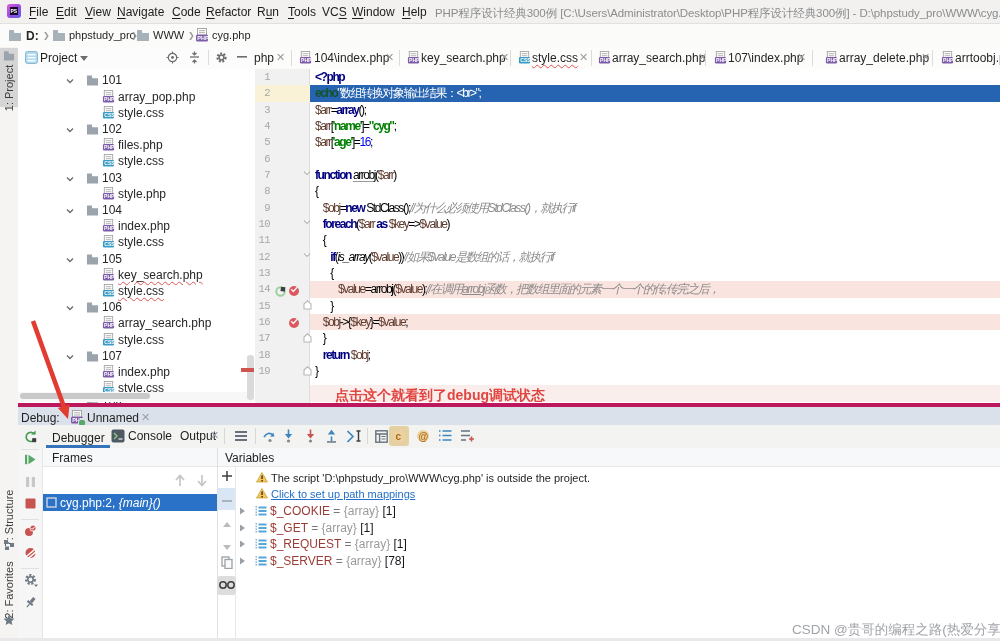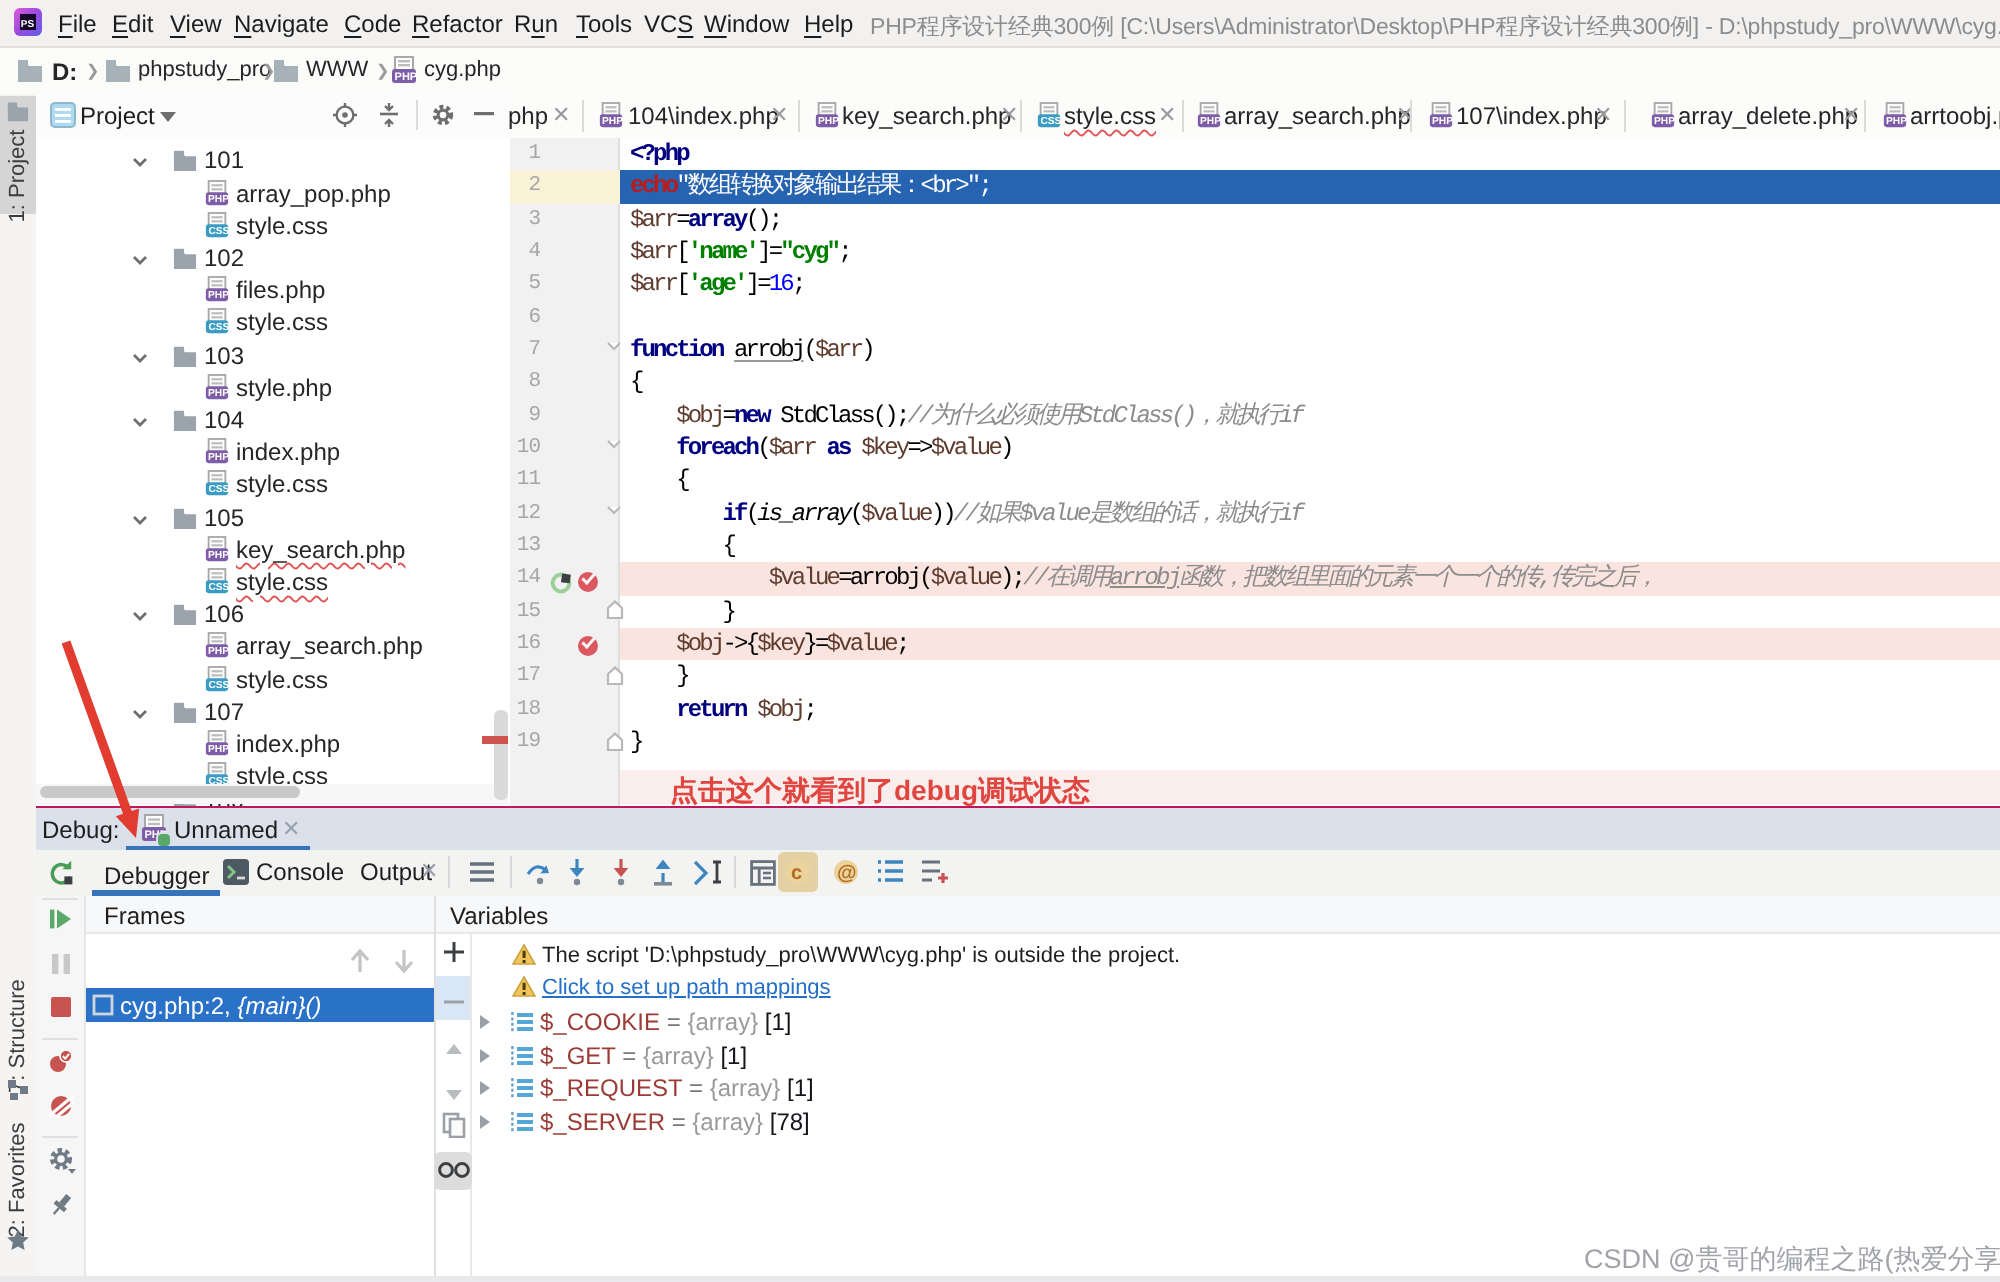--- a/index.html
+++ b/index.html
@@ -21,30 +21,30 @@
 #projhead{position:absolute;left:0;top:0;width:237px;height:22px;background:#fcfcfc;}
 .treerow{position:absolute;font-size:12px;color:#262626;white-space:nowrap;height:16px;line-height:16px;}
 
 #tabbar{left:255px;top:47px;width:745px;height:22px;background:#fcfcfb;border-bottom:1px solid #d9d8d7;}
 .tab{position:absolute;top:0;height:21px;font-size:12px;color:#262626;}
 .tabx{color:#9a9a9a;font-size:11px;}
 .tabsep{position:absolute;top:3px;width:1px;height:16px;background:#dcdbda;}
 #editor{left:255px;top:69px;width:745px;height:334px;background:#fff;}
 #gutter{position:absolute;left:0px;top:0px;width:54px;height:334px;background:#f1f1f1;border-right:1px solid #dedede;}
 #lnums{position:absolute;left:0;top:0;width:15px;text-align:right;font-family:"Liberation Mono",monospace;font-size:10.5px;letter-spacing:-0.5px;line-height:16.33px;color:#a6a6a6;}
-.cline{position:absolute;left:60px;white-space:pre;font-family:Liberation Mono, monospace;font-size:12px;letter-spacing:-1.42px;line-height:16.33px;height:16.33px;}
+.cline{position:absolute;left:60px;white-space:pre;font-family:Liberation Sans, sans-serif;font-size:12px;letter-spacing:-1.42px;line-height:16.33px;height:16.33px;}
 .k{color:#000080;font-weight:bold;}
 .v{color:#603c2f;text-align:center;}
 .s{color:#008000;font-weight:bold;}
 .n{color:#0000ff;}
 .c{color:#8c8c8c;font-style:italic;}
 .fn{font-style:italic;}
 .rowhl{position:absolute;left:55px;width:690px;height:16.33px;}
 
-#debughead{left:18px;top:403px;width:982px;height:22px;background:#dbe1ea;border-top:1px solid #be185d;}
+#debughead{left:18px;top:403px;width:982px;height:22px;background:#dbe1ea;border-top:4px solid #be185d;}
 #debugbar{left:18px;top:425px;width:982px;height:23px;background:#f3f3f2;border-bottom:1px solid #e0e0e0;}
 #debugbody{left:18px;top:448px;width:982px;height:190px;background:#fff;}
 .dlabel{font-size:12px;color:#1e1e1e;}
 #watermark{position:absolute;left:792px;top:621px;font-size:13.5px;color:#a0a3a8;white-space:nowrap;}
 #bottomstrip{left:0;top:638px;width:1000px;height:3px;background:#e9e9eb;}
 svg{display:block;}
 </style>
 </head>
 <body>
 <div class="abs" id="menubar">
@@ -429,21 +429,21 @@
       <path d="M1 4 L4.5 0.8 L8 4 V9 H1 z" fill="#fff" stroke="#b8b8b8" stroke-width="1.1"></path>
     </svg>
   <svg class="abs" style="left:48px;top:264px" width="9" height="10" viewBox="0 0 9 10">
       <path d="M1 4 L4.5 0.8 L8 4 V9 H1 z" fill="#fff" stroke="#b8b8b8" stroke-width="1.1"></path>
     </svg>
   <svg class="abs" style="left:48px;top:297px" width="9" height="10" viewBox="0 0 9 10">
       <path d="M1 4 L4.5 0.8 L8 4 V9 H1 z" fill="#fff" stroke="#b8b8b8" stroke-width="1.1"></path>
     </svg>
   <div id="code">
 <div class="cline" style="top:0.00px"><span class="k">&lt;?php</span></div>
-<div class="cline" style="top:16.33px"><span style="color:#b91c1c;font-weight:bold">echo</span><span style="color:#fff">"数组转换对象输出结果：&lt;br&gt;";</span></div>
+<div class="cline" style="top:16.33px"><span style="color:#14532d;font-weight:bold">echo</span><span style="color:#fff">"数组转换对象输出结果：&lt;br&gt;";</span></div>
 <div class="cline" style="top:32.66px"><span class="v">$arr</span>=<span class="k">array</span>();</div>
 <div class="cline" style="top:48.99px"><span class="v">$arr</span>[<span class="s">'name'</span>]=<span class="s">"cyg"</span>;</div>
 <div class="cline" style="top:65.32px"><span class="v">$arr</span>[<span class="s">'age'</span>]=<span class="n">16</span>;</div>
 <div class="cline" style="top:97.98px"><span class="k">function</span> <span style="text-decoration:underline;text-decoration-color:#999;text-underline-offset:2px">arrobj</span>(<span class="v">$arr</span>)</div>
 <div class="cline" style="top:114.31px">{</div>
 <div class="cline" style="top:130.64px">    <span class="v">$obj</span>=<span class="k">new</span> StdClass();<span class="c">//为什么必须使用StdClass()，就执行if</span></div>
 <div class="cline" style="top:146.97px">    <span class="k">foreach</span>(<span class="v">$arr</span> <span class="k">as</span> <span class="v">$key</span>=&gt;<span class="v">$value</span>)</div>
 <div class="cline" style="top:163.30px">    {</div>
 <div class="cline" style="top:179.63px">        <span class="k">if</span>(<span class="fn">is_array</span>(<span class="v">$value</span>))<span class="c">//如果$value是数组的话，就执行if</span></div>
 <div class="cline" style="top:195.96px">        {</div>

